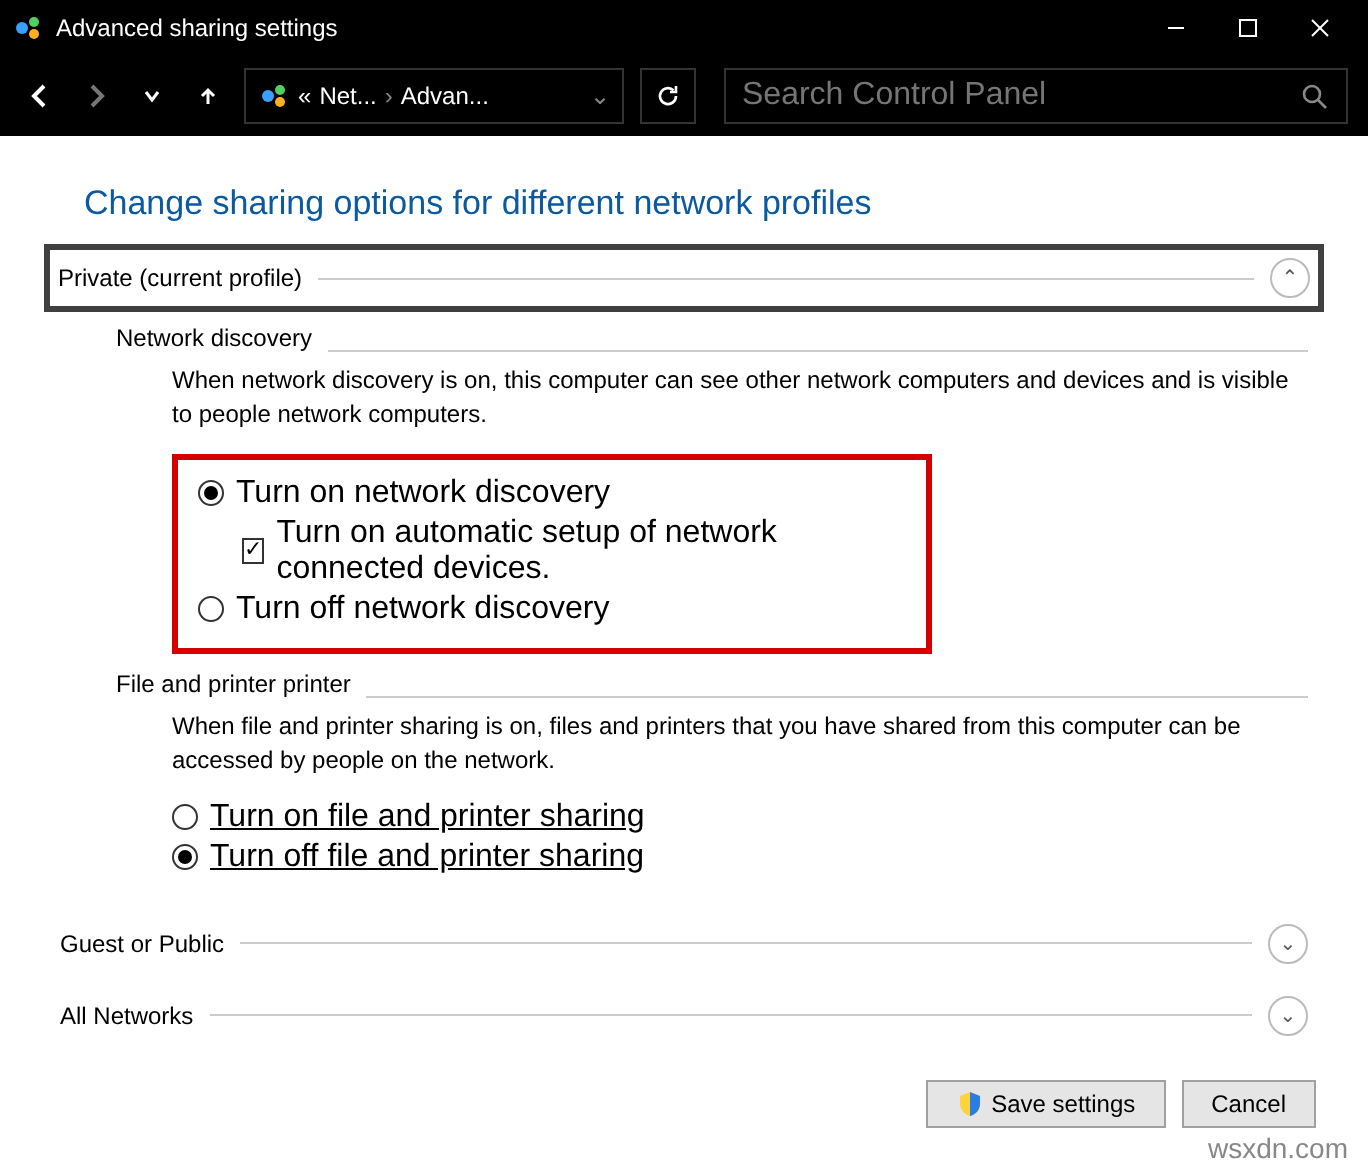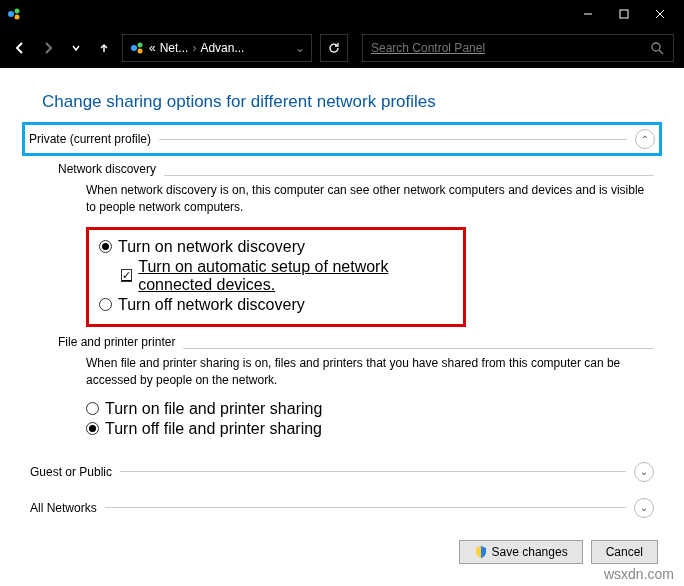--- a/index.html
+++ b/index.html
@@ -11,46 +11,46 @@
 .titlebar .winbtn { width: 36px; height: 28px; display: flex; align-items: center; justify-content: center; }
 .titlebar .winbtn svg { stroke: #fff; }
 
 .navbar { height: 40px; background: #000; display: flex; align-items: center; padding: 0 10px; gap: 8px; }
 .navbtn { width: 20px; height: 20px; display: flex; align-items: center; justify-content: center; color:#fff;}
 .breadcrumb { display: flex; align-items: center; background: #000; border:1px solid #333; height: 28px; flex: 0 0 190px; padding: 0 6px; color: #fff; font-size: 12px; gap:4px;}
 .breadcrumb .bc-icon { width:16px; height:16px; display:flex; align-items:center; justify-content:center;}
 .breadcrumb .sep { color:#888;}
 .refreshbtn { width:28px; height:28px; border:1px solid #333; display:flex; align-items:center; justify-content:center; color:#fff;}
 .searchbox { flex: 1; height: 28px; background: #000; border:1px solid #333; display: flex; align-items: center; padding: 0 8px; margin-left: 6px; }
-.searchbox input { flex:1; background: transparent; border: none; color: #888; font-size: 12px; outline:none;text-decoration:underline;}
+.searchbox input { flex:1; background: transparent; border: none; color: #888; font-size: 16px; outline:none;}
 .searchbox .sicon { width:16px; height:16px; display:flex; align-items:center; justify-content:center;}
 
 .content { padding: 16px 30px 0 30px; font-size: 12px; color: #000; }
 h1.title { color: #0b5aa0; font-weight: normal; font-size: 17px; margin: 8px 0 10px 12px; }
 p.subtitle { color: #000; margin: 0 0 14px 20px; line-height: 1.4; font-size: 12px;}
 
 .section-row { display: flex; align-items: center; gap: 8px; padding: 2px 0; }
 .section-row .label { flex: 0 0 auto; white-space: nowrap; }
 .section-row .line { flex:1; border-top: 1px solid #ccc; height:0; }
 .chev { width:20px; height:20px; border:1px solid #bbb; border-radius:50%; display:flex; align-items:center; justify-content:center; font-size:10px; color:#555;}
 
-.redbox1 { border: 3px solid #0ea5e9; padding: 2px 4px; margin: 0 -8px 6px -8px; }
+.redbox1 { border: 3px solid #404040; padding: 2px 4px; margin: 0 -8px 6px -8px; }
 .sub-label { margin: 4px 0 4px 28px; display:flex; align-items:flex-end; gap:8px;}
 .sub-label .sline { flex:1; border-top:1px solid #ccc;}
 .desc { margin: 6px 0 10px 56px; line-height:1.45; }
 
 .redbox2 { border: 3px solid #d40000; margin: 0 0 8px 56px; padding: 6px 10px 8px 10px; width: 380px; }
 .opt { display:flex; align-items:center; gap:6px; margin:2px 0; font-size:16px;}
-.opt.indent { margin-left: 22px; text-decoration: underline;}
+.opt.indent { margin-left: 22px;}
 .radio { width:13px; height:13px; border:1px solid #333; border-radius:50%; display:flex; align-items:center; justify-content:center;}
 .radio.sel::after{ content:""; width:7px; height:7px; background:#000; border-radius:50%;}
 .checkbox { width:13px; height:13px; border:1px solid #333; display:flex; align-items:center; justify-content:center; font-size:10px; color:#000;}
 .checkbox.sel::after{ content:"✓"; font-size:11px; line-height:11px;}
 
-.plain-opts { margin: 0 0 10px 56px; }
+.plain-opts { margin: 0 0 10px 56px; text-decoration: underline; }
 
 .section-gap { height: 12px; }
 
 .footer { position: absolute; bottom: 22px; right: 26px; display:flex; gap:8px;}
 .btn { height: 24px; padding: 0 14px; background: #e5e5e5; border:1px solid #a0a0a0; font-size:12px; display:flex; align-items:center; gap:4px;}
 .shield { width:14px; height:14px; display:inline-flex;}
 .shield svg{width:14px;height:14px;}
 
 .watermark { position:absolute; bottom:4px; right:10px; font-size:14px; color:#888;}
 </style>
@@ -58,20 +58,21 @@
 <body>
 
 <div class="titlebar">
   <span class="icon-box">
     <svg viewBox="0 0 16 16">
         <circle cx="5" cy="8" r="3" fill="#3aa0ff"></circle>
         <circle cx="11" cy="5" r="2.5" fill="#4fd060"></circle>
         <circle cx="11" cy="11" r="2.5" fill="#ffb020"></circle>
       </svg>
   </span>
+  <span>Advanced sharing settings</span>
   <span class="spacer"></span>
   <div class="winbtn">
       <svg width="10" height="10">
         <line x1="1" y1="5" x2="9" y2="5" stroke-width="1"></line>
       </svg>
     </div>
   <div class="winbtn">
       <svg width="10" height="10">
         <rect x="1" y="1" width="8" height="8" fill="none" stroke-width="1"></rect>
       </svg>
@@ -201,20 +202,20 @@
 </div>
 
 <div class="footer">
   <button class="btn">
     <span class="shield">
         <svg viewBox="0 0 14 14">
           <path d="M7 1 L12 3 V7 C12 10 9.5 12.5 7 13 C4.5 12.5 2 10 2 7 V3 Z" fill="#ffd23f"></path>
           <path d="M7 1 L12 3 V7 C12 10 9.5 12.5 7 13 Z" fill="#2a7de1"></path>
         </svg>
       </span>
-    <span>Save changes</span>
+    <span>Save settings</span>
   </button>
   <button class="btn">
     <span>Cancel</span>
   </button>
 </div>
 
 <div class="watermark">wsxdn.com</div>
 
 </body></html>

